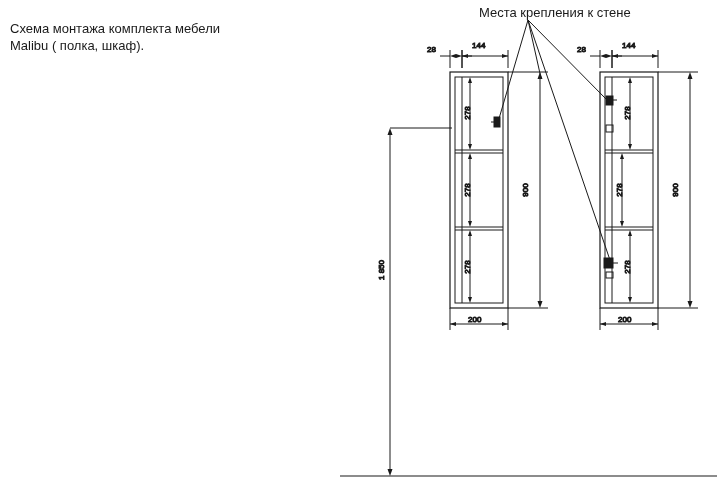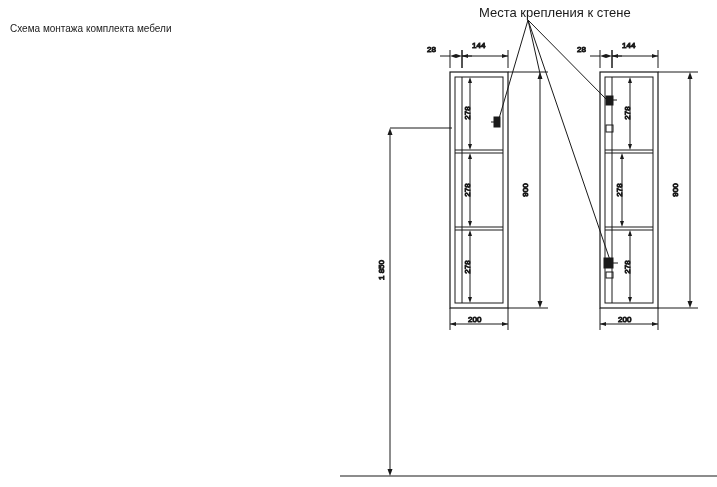--- a/index.html
+++ b/index.html
@@ -16,21 +16,21 @@
     width: 717px;
     height: 487px;
     overflow: hidden;
     background: #ffffff;
   }
   .title-block {
     position: absolute;
     left: 10px;
     top: 20px;
     width: 300px;
-    font-size: 10px;
+    font-size: 13px;
     line-height: 17px;
     color: #1a1a1a;
   }
   .title-block div {
     white-space: pre;
   }
   .heading-wall {
     position: absolute;
     left: 455px;
     top: 5px;
@@ -55,20 +55,21 @@
     fill: #1a1a1a;
   }
 </style>
 </head>
 <body>
 
 <div id="stage">
 
   <div class="title-block">
     <div>Схема монтажа комплекта мебели</div>
+    <div>Malibu ( полка, шкаф).</div>
   </div>
 
   <div class="heading-wall">Места крепления к стене</div>
 
   <svg width="717" height="487" viewBox="0 0 717 487">
     <g stroke="#1a1a1a" fill="none" stroke-width="1">
 
       <g>
 
         <rect x="450" y="72" width="58" height="236" stroke="#1a1a1a" stroke-width="1.2"></rect>

